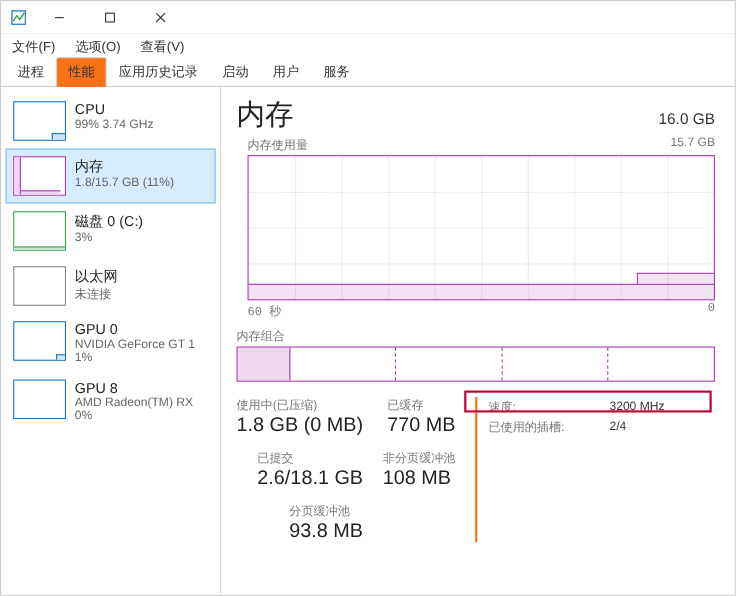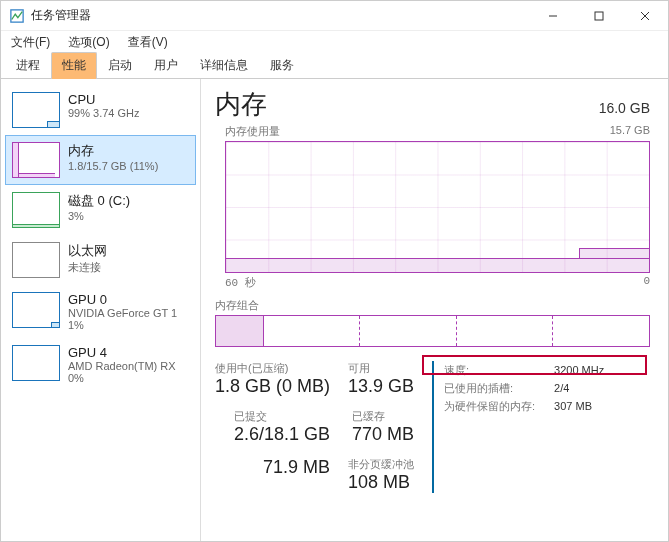--- a/index.html
+++ b/index.html
@@ -7,21 +7,21 @@
   .window { width:669px; height:542px; border:1px solid #ccc; position:relative; display:flex; flex-direction:column; }
   .titlebar { height:30px; display:flex; align-items:center; padding:0 0 0 8px; border-bottom:1px solid #eee; }
   .titlebar .icon { width:16px; height:16px; margin-right:6px; display:flex; align-items:center; justify-content:center; }
   .titlebar .title { flex:1; font-size:12px; }
   .winbtns { display:flex; height:100%; }
   .winbtn { width:46px; display:flex; align-items:center; justify-content:center; color:#333; }
   .menubar { height:22px; display:flex; align-items:center; padding:0 4px; gap:6px; font-size:12px; color:#333;text-align:center; }
   .menubar span { padding:2px 6px; }
   .tabs { display:flex; align-items:flex-end; border-bottom:1px solid #ccc; padding:0 4px; height:26px; }
   .tab { padding:4px 10px 5px; font-size:12px; color:#333; border:1px solid transparent; border-bottom:none; position:relative; top:1px; }
-  .tab.active { border-color:#ccc; background:#fdba74; border-radius:2px 2px 0 0; }
+  .tab.active { border-color:#ccc; background:#f97316; border-radius:2px 2px 0 0; }
   .body { flex:1; display:flex; overflow:hidden; }
   .sidebar { width:200px; border-right:1px solid #ddd; padding:6px 4px; overflow:hidden; }
   .sideitem { display:flex; align-items:flex-start; padding:6px 6px; gap:8px; border:1px solid transparent; }
   .sideitem.selected { background:#d6ecff; border:1px solid #7ab8ef; }
   .thumb { width:48px; height:36px; border:1px solid #1a74bb; background:#fff; position:relative; flex-shrink:0; }
   .thumb.mem { border-color:#a93db3; }
   .thumb.disk { border-color:#3aa35a; }
   .thumb.net { border-color:#888; }
   .thumb.gpu { border-color:#1a74bb; }
   .thumb .bar-cpu { position:absolute; bottom:0; right:0; width:12px; height:6px; background:#cde6f7; border-left:1px solid #1a74bb; border-top:1px solid #1a74bb; }
@@ -47,39 +47,38 @@
   .axis { display:flex; justify-content:space-between; font-size:11px; color:#777; margin-top:2px;font-family:Liberation Mono, monospace; }
   .sectlabel { font-size:11px; color:#777; margin-top:8px; }
   .comp { height:32px; border:1px solid #a93db3; display:flex; margin-top:2px; }
   .comp .slot { flex:1; border-right:1px dashed #a93db3; }
   .comp .slot:last-child { border-right:none; }
   .comp .used { background:rgba(169,61,179,0.2); flex:0 0 11%; border-right:1px solid #a93db3; }
   .stats { display:flex; margin-top:14px; gap:18px; }
   .statcol { display:flex; flex-direction:column; gap:12px;align-items:flex-end; }
   .stat .lbl { font-size:11px; color:#777; }
   .stat .val { font-size:18px; color:#222; white-space:nowrap; }
-  .kvtable { font-size:11px; color:#555; border-left:2px solid #0369a1; padding-left:10px; }
+  .kvtable { font-size:11px; color:#555; border-left:2px solid #f97316; padding-left:10px; }
   .kvtable .row { display:flex; height:18px; align-items:center; }
   .kvtable .k { width:110px; color:#777; }
   .kvtable .v { color:#333; }
   .highlight { position:absolute; border:2px solid #c00033; pointer-events:none; }
 </style>
 </head>
 <body>
 
 <div class="window">
 
   <div class="titlebar">
     <span class="icon">
       <svg width="14" height="14" viewBox="0 0 16 16">
           <rect x="1" y="1" width="14" height="14" fill="none" stroke="#3a86c8" stroke-width="1.5"></rect>
           <polyline points="2,12 6,6 9,10 14,3" fill="none" stroke="#3aa35a" stroke-width="1.5"></polyline>
         </svg>
     </span>
-    <span class="title">任务管理器</span>
     <div class="winbtns">
       <div class="winbtn">
           <svg width="10" height="10">
             <line x1="1" y1="5" x2="9" y2="5" stroke="#333" stroke-width="1"></line>
           </svg>
         </div>
       <div class="winbtn">
           <svg width="10" height="10">
             <rect x="1" y="1" width="8" height="8" fill="none" stroke="#333" stroke-width="1"></rect>
           </svg>
@@ -95,23 +94,23 @@
 
   <div class="menubar">
     <span>文件(F)</span>
     <span>选项(O)</span>
     <span>查看(V)</span>
   </div>
 
   <div class="tabs">
     <div class="tab">进程</div>
     <div class="tab active">性能</div>
+    <div class="tab">应用历史记录</div>
     <div class="tab">启动</div>
     <div class="tab">用户</div>
-    <div class="tab">详细信息</div>
     <div class="tab">服务</div>
   </div>
 
   <div class="body">
 
     <div class="sidebar">
       <div class="sideitem">
         <div class="thumb">
             <div class="bar-cpu"></div>
           </div>
@@ -152,21 +151,21 @@
           </div>
         <div class="sidetext">
           <div class="t1">GPU 0</div>
           <div class="t2" style="white-space:pre-line">NVIDIA GeForce GT 1
 1%</div>
         </div>
       </div>
       <div class="sideitem">
         <div class="thumb gpu"></div>
         <div class="sidetext">
-          <div class="t1">GPU 4</div>
+          <div class="t1">GPU 8</div>
           <div class="t2" style="white-space:pre-line">AMD Radeon(TM) RX
 0%</div>
         </div>
       </div>
     </div>
 
     <div class="main">
       <div class="mhead">
         <h1>内存</h1>
         <span class="total">16.0 GB</span>
@@ -201,49 +200,42 @@
         <div class="statcol">
           <div class="stat">
               <div class="lbl">使用中(已压缩)</div>
               <div class="val">1.8 GB (0 MB)</div>
             </div>
           <div class="stat">
               <div class="lbl">已提交</div>
               <div class="val">2.6/18.1 GB</div>
             </div>
           <div class="stat">
-              <div class="val">71.9 MB</div>
+              <div class="lbl">分页缓冲池</div>
+              <div class="val">93.8 MB</div>
             </div>
         </div>
         <div class="statcol">
-          <div class="stat">
-              <div class="lbl">可用</div>
-              <div class="val">13.9 GB</div>
-            </div>
           <div class="stat">
               <div class="lbl">已缓存</div>
               <div class="val">770 MB</div>
             </div>
           <div class="stat">
               <div class="lbl">非分页缓冲池</div>
               <div class="val">108 MB</div>
             </div>
         </div>
         <div class="kvtable" style="position:relative;">
           <div class="highlight" style="left:-12px; top:-6px; width:225px; height:20px;"></div>
           <div class="row">
               <span class="k">速度:</span>
               <span class="v">3200 MHz</span>
             </div>
           <div class="row">
               <span class="k">已使用的插槽:</span>
               <span class="v">2/4</span>
             </div>
-          <div class="row">
-              <span class="k">为硬件保留的内存:</span>
-              <span class="v">307 MB</span>
-            </div>
         </div>
       </div>
 
     </div>
   </div>
 </div>
 
 </body></html>

